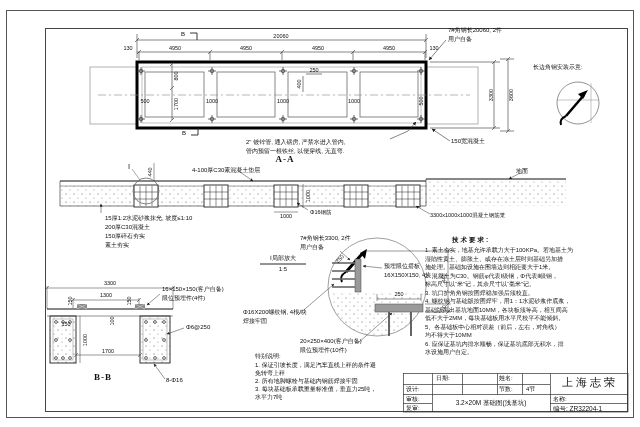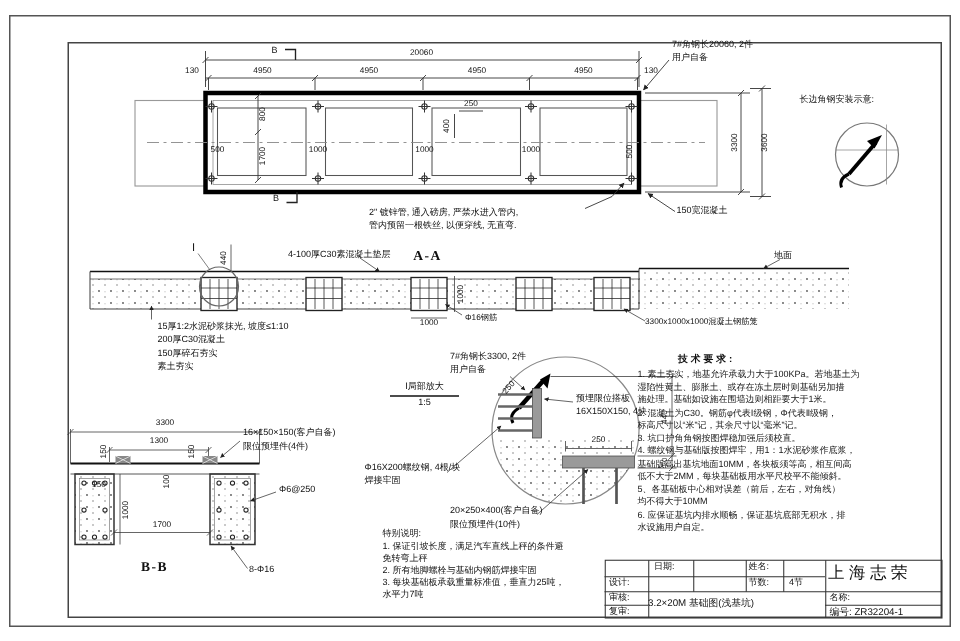--- a/index.html
+++ b/index.html
@@ -9,21 +9,21 @@
   .t{position:absolute;font-size:6px;line-height:1.25;color:#111;white-space:nowrap;}
   .c{transform:translate(-50%,-50%);}
   .v{transform:translate(-50%,-50%) rotate(-90deg);}
   .d{transform:translate(-50%,-50%) rotate(-48deg);}
   .s{font-family:"Liberation Serif","DejaVu Serif",serif;font-weight:bold;font-size:9px;letter-spacing:1px;}
   .small{font-size:5.5px;}
   .tech{font-size:6px;color:#181818;}
   .ttl{font-weight:bold;font-size:6.5px;letter-spacing:2px;}
   .tb{font-size:6px;color:#111;}
   .company{font-size:11px;letter-spacing:3px;color:#111;}
-  .ctr{text-align:left;}
+  .ctr{text-align:center;}
 </style>
 </head>
 <body>
 
 <div id="sheet">
 
 <svg id="lines" width="640" height="427" viewBox="0 0 640 427">
   <defs>
     <pattern id="dots" width="8" height="8" patternUnits="userSpaceOnUse">
       <circle cx="2" cy="2" r="0.6" fill="#555"></circle>
@@ -365,21 +365,21 @@
 <span class="t v small" style="left:421px;top:101px">500</span>
 <span class="t v small" style="left:491px;top:95px">3300</span>
 <span class="t v small" style="left:511px;top:95px">3600</span>
 <span class="t" style="left:448px;top:27px">7#角钢长20060, 2件</span>
 <span class="t" style="left:448px;top:36px">用户自备</span>
 <span class="t" style="left:451px;top:138px">150宽混凝土</span>
 <span class="t" style="left:246px;top:139px">2" 镀锌管, 通入磅房, 严禁水进入管内,</span>
 <span class="t" style="left:246px;top:148px">管内预留一根铁丝, 以便穿线, 无直弯.</span>
 <span class="t" style="left:533px;top:64px">长边角钢安装示意:</span>
 
-<span class="t s c" style="left:285px;top:171px">A-A</span>
+<span class="t s c" style="left:285px;top:160px">A-A</span>
 <span class="t c" style="left:129px;top:167px;font-size:7px">Ⅰ</span>
 <span class="t v small" style="left:150px;top:172px">440</span>
 <span class="t" style="left:192px;top:167px">4-100厚C30素混凝土垫层</span>
 <span class="t" style="left:105px;top:215px">15厚1:2水泥砂浆抹光, 坡度≤1:10</span>
 <span class="t" style="left:105px;top:224px">200厚C30混凝土</span>
 <span class="t" style="left:105px;top:233px">150厚碎石夯实</span>
 <span class="t" style="left:105px;top:242px">素土夯实</span>
 <span class="t" style="left:516px;top:168px">地面</span>
 <span class="t small" style="left:310px;top:209px">Φ16钢筋</span>
 <span class="t small" style="left:430px;top:212px">3300x1000x1000混凝土钢筋笼</span>

